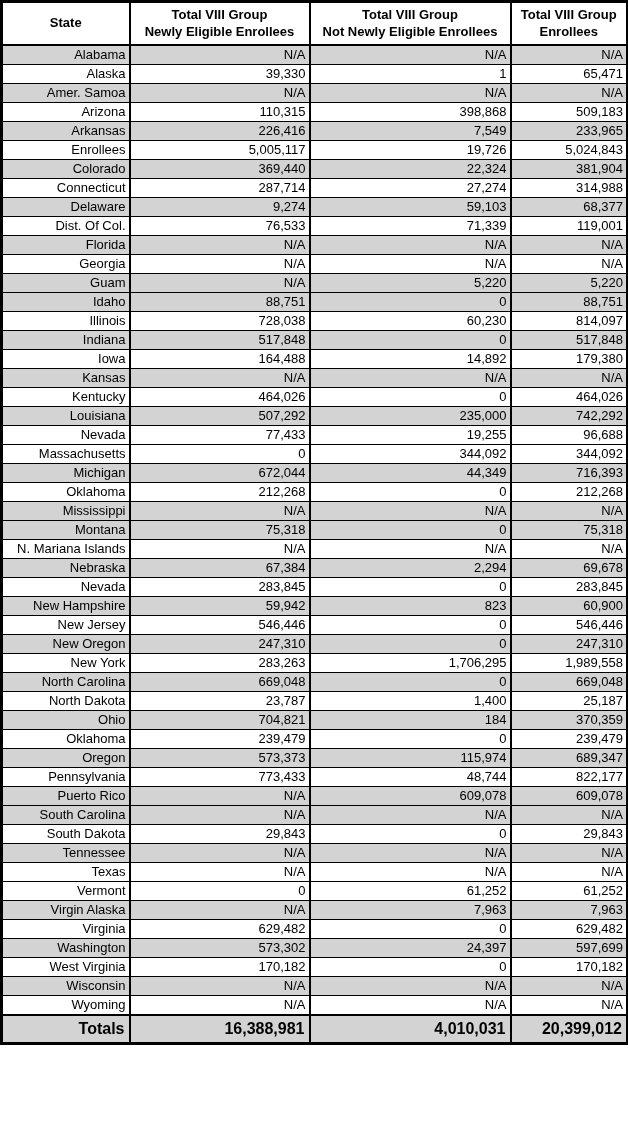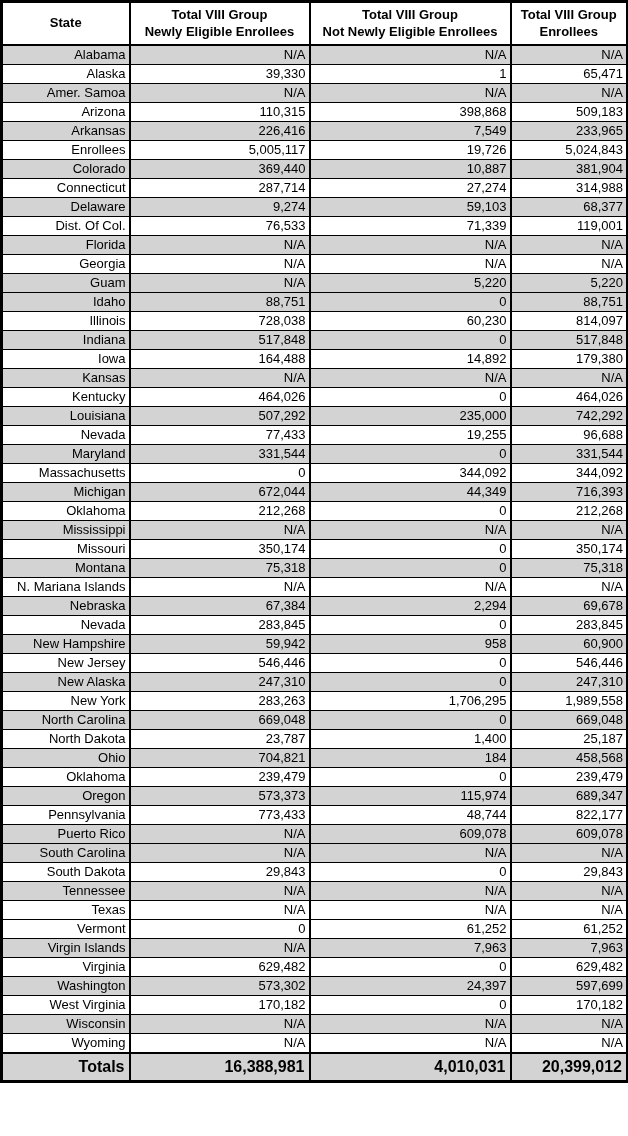--- a/index.html
+++ b/index.html
@@ -118,21 +118,21 @@
       </tr>
       <tr class="white">
         <td>Enrollees</td>
         <td>5,005,117</td>
         <td>19,726</td>
         <td>5,024,843</td>
       </tr>
       <tr class="gray">
         <td>Colorado</td>
         <td>369,440</td>
-        <td>10,887</td>
+        <td>22,324</td>
         <td>381,904</td>
       </tr>
       <tr class="white">
         <td>Connecticut</td>
         <td>287,714</td>
         <td>27,274</td>
         <td>314,988</td>
       </tr>
       <tr class="gray">
         <td>Delaware</td>
@@ -205,26 +205,20 @@
         <td>507,292</td>
         <td>235,000</td>
         <td>742,292</td>
       </tr>
       <tr class="white">
         <td>Nevada</td>
         <td>77,433</td>
         <td>19,255</td>
         <td>96,688</td>
       </tr>
-      <tr class="gray">
-        <td>Maryland</td>
-        <td>331,544</td>
-        <td>0</td>
-        <td>331,544</td>
-      </tr>
       <tr class="white">
         <td>Massachusetts</td>
         <td>0</td>
         <td>344,092</td>
         <td>344,092</td>
       </tr>
       <tr class="gray">
         <td>Michigan</td>
         <td>672,044</td>
         <td>44,349</td>
@@ -235,26 +229,20 @@
         <td>212,268</td>
         <td>0</td>
         <td>212,268</td>
       </tr>
       <tr class="gray">
         <td>Mississippi</td>
         <td>N/A</td>
         <td>N/A</td>
         <td>N/A</td>
       </tr>
-      <tr class="white">
-        <td>Missouri</td>
-        <td>350,174</td>
-        <td>0</td>
-        <td>350,174</td>
-      </tr>
       <tr class="gray">
         <td>Montana</td>
         <td>75,318</td>
         <td>0</td>
         <td>75,318</td>
       </tr>
       <tr class="white">
         <td>N. Mariana Islands</td>
         <td>N/A</td>
         <td>N/A</td>
@@ -268,31 +256,31 @@
       </tr>
       <tr class="white">
         <td>Nevada</td>
         <td>283,845</td>
         <td>0</td>
         <td>283,845</td>
       </tr>
       <tr class="gray">
         <td>New Hampshire</td>
         <td>59,942</td>
-        <td>958</td>
+        <td>823</td>
         <td>60,900</td>
       </tr>
       <tr class="white">
         <td>New Jersey</td>
         <td>546,446</td>
         <td>0</td>
         <td>546,446</td>
       </tr>
       <tr class="gray">
-        <td>New Alaska</td>
+        <td>New Oregon</td>
         <td>247,310</td>
         <td>0</td>
         <td>247,310</td>
       </tr>
       <tr class="white">
         <td>New York</td>
         <td>283,263</td>
         <td>1,706,295</td>
         <td>1,989,558</td>
       </tr>
@@ -305,21 +293,21 @@
       <tr class="white">
         <td>North Dakota</td>
         <td>23,787</td>
         <td>1,400</td>
         <td>25,187</td>
       </tr>
       <tr class="gray">
         <td>Ohio</td>
         <td>704,821</td>
         <td>184</td>
-        <td>458,568</td>
+        <td>370,359</td>
       </tr>
       <tr class="white">
         <td>Oklahoma</td>
         <td>239,479</td>
         <td>0</td>
         <td>239,479</td>
       </tr>
       <tr class="gray">
         <td>Oregon</td>
         <td>573,373</td>
@@ -362,21 +350,21 @@
         <td>N/A</td>
         <td>N/A</td>
       </tr>
       <tr class="white">
         <td>Vermont</td>
         <td>0</td>
         <td>61,252</td>
         <td>61,252</td>
       </tr>
       <tr class="gray">
-        <td>Virgin Islands</td>
+        <td>Virgin Alaska</td>
         <td>N/A</td>
         <td>7,963</td>
         <td>7,963</td>
       </tr>
       <tr class="white">
         <td>Virginia</td>
         <td>629,482</td>
         <td>0</td>
         <td>629,482</td>
       </tr>

